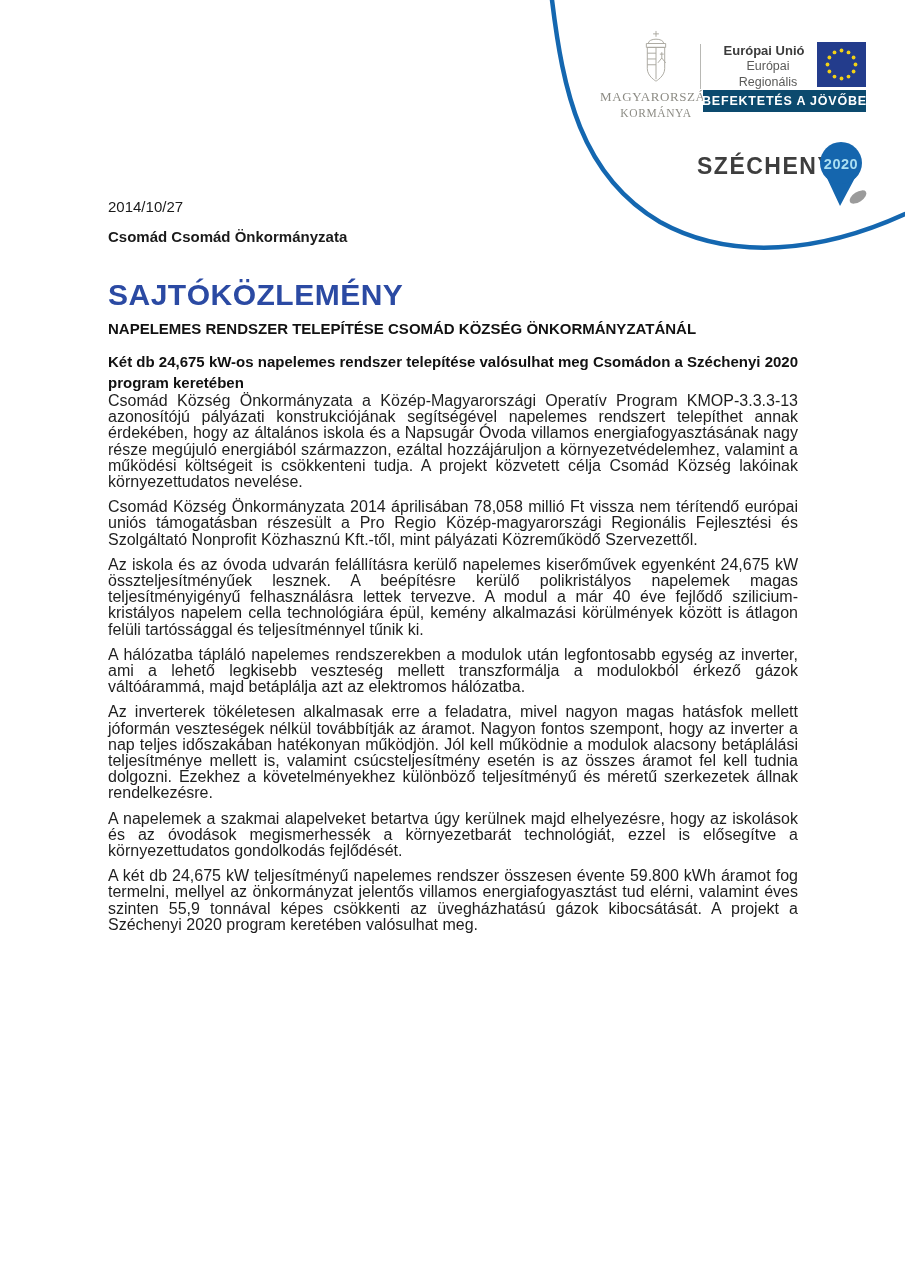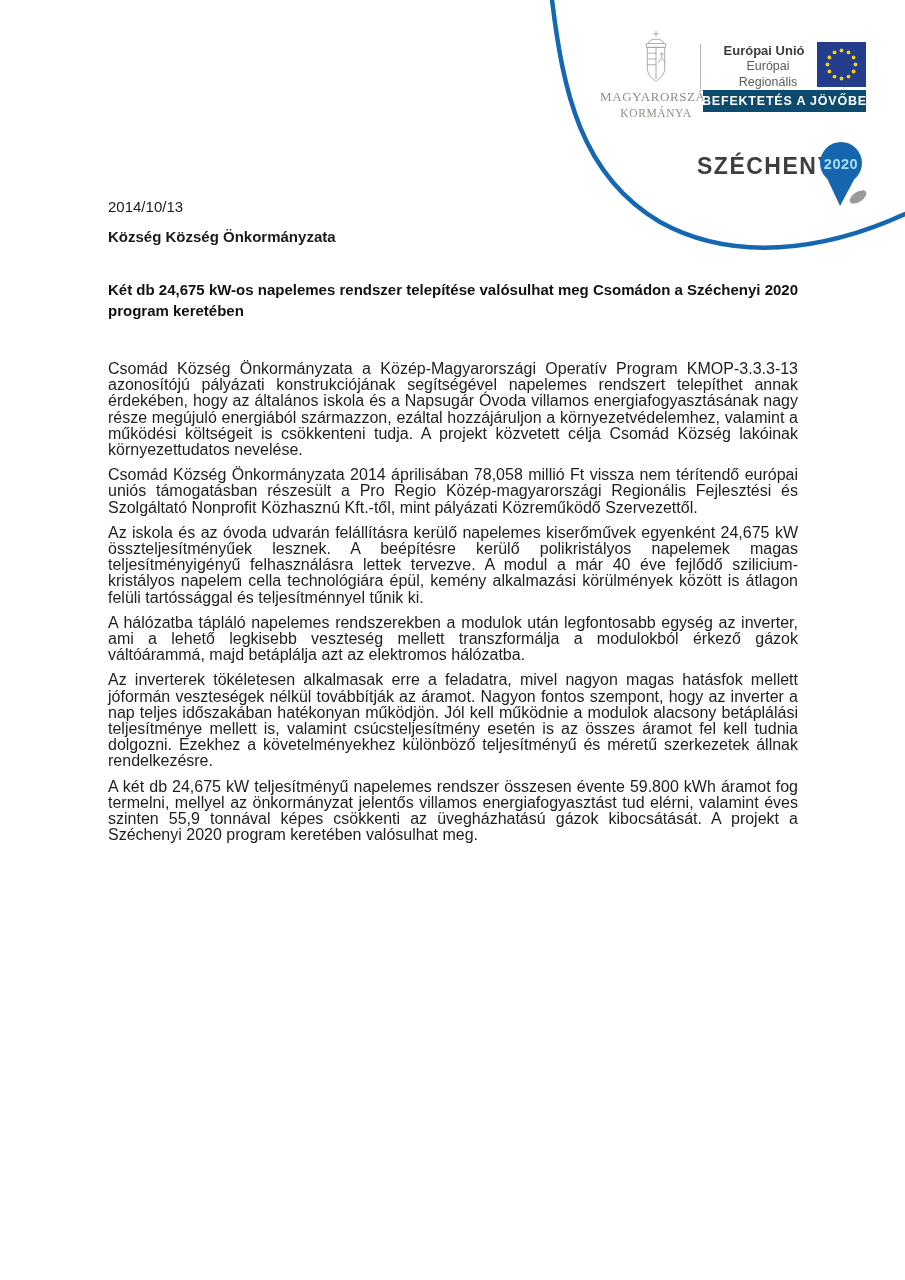--- a/index.html
+++ b/index.html
@@ -57,21 +57,21 @@
   .content { position: absolute; left: 108px; top: 198px; width: 690px; }
   .date { font-size: 15px; color: #1a1a1a; margin-bottom: 13px; }
   .org  { font-size: 15px; font-weight: bold; color: #1a1a1a; margin-bottom: 34px; }
   .title {
     font-size: 30px; font-weight: bold; color: #2b4aa3;
     letter-spacing: 0.5px; line-height: 32px; margin-bottom: 9px;
   }
   .subtitle { font-size: 15px; font-weight: bold; color: #111; line-height: 18px; margin-bottom: 13px; }
   .lead {
     font-size: 15px; font-weight: bold; color: #111;
-    line-height: 21px; text-align: justify; margin-bottom: 40px;
+    line-height: 21px; text-align: justify; 
   }
   .body-par {
     font-size: 16px; line-height: 16.2px; color: #1e1e1e;
     text-align: justify; margin-bottom: 9px;
   }
 </style>
 </head>
 <body>
 
 <div class="page">
@@ -131,24 +131,27 @@
 
   <div class="szechenyi-text">SZÉCHENYI</div>
   <svg class="pin-svg" width="62" height="76" viewBox="0 0 62 76" aria-hidden="true">
     <ellipse cx="46" cy="59" rx="9.5" ry="5" fill="#9b9b9b" transform="rotate(-33 46 59)"></ellipse>
     <path d="M 14 38 L 44 38 L 28 68 Z" fill="#1566ae"></path>
     <circle cx="29" cy="25" r="21" fill="#1566ae"></circle>
     <text x="29" y="30.5" text-anchor="middle" font-family="Liberation Sans, sans-serif" font-size="14.5" font-weight="bold" letter-spacing="0.5" fill="#aadff2">2020</text>
   </svg>
 
   <main class="content">
-    <div class="date">2014/10/13</div>
-    <div class="org">Község Község Önkormányzata</div>
+    <div class="date">2014/10/27</div>
+    <div class="org">Csomád Csomád Önkormányzata</div>
+    <h1 class="title">SAJTÓKÖZLEMÉNY</h1>
+    <h2 class="subtitle">NAPELEMES RENDSZER TELEPÍTÉSE CSOMÁD KÖZSÉG ÖNKORMÁNYZATÁNÁL</h2>
     <p class="lead">Két db 24,675 kW-os napelemes rendszer telepítése valósulhat meg Csomádon a Széchenyi 2020 program keretében</p>
     <p class="body-par">Csomád Község Önkormányzata a Közép-Magyarországi Operatív Program KMOP-3.3.3-13 azonosítójú pályázati konstrukciójának segítségével napelemes rendszert telepíthet annak érdekében, hogy az általános iskola és a Napsugár Óvoda villamos energiafogyasztásának nagy része megújuló energiából származzon, ezáltal hozzájáruljon a környezetvédelemhez, valamint a működési költségeit is csökkenteni tudja. A projekt közvetett célja Csomád Község lakóinak környezettudatos nevelése.</p>
     <p class="body-par">Csomád Község Önkormányzata 2014 áprilisában 78,058 millió Ft vissza nem térítendő európai uniós támogatásban részesült a Pro Regio Közép-magyarországi Regionális Fejlesztési és Szolgáltató Nonprofit Közhasznú Kft.-től, mint pályázati Közreműködő Szervezettől.</p>
     <p class="body-par">Az iskola és az óvoda udvarán felállításra kerülő napelemes kiserőművek egyenként 24,675 kW összteljesítményűek lesznek. A beépítésre kerülő polikristályos napelemek magas teljesítményigényű felhasználásra lettek tervezve. A modul a már 40 éve fejlődő szilicium-kristályos napelem cella technológiára épül, kemény alkalmazási körülmények között is átlagon felüli tartóssággal és teljesítménnyel tűnik ki.</p>
     <p class="body-par">A hálózatba tápláló napelemes rendszerekben a modulok után legfontosabb egység az inverter, ami a lehető legkisebb veszteség mellett transzformálja a modulokból érkező gázok váltóárammá, majd betáplálja azt az elektromos hálózatba.</p>
     <p class="body-par">Az inverterek tökéletesen alkalmasak erre a feladatra, mivel nagyon magas hatásfok mellett jóformán veszteségek nélkül továbbítják az áramot. Nagyon fontos szempont, hogy az inverter a nap teljes időszakában hatékonyan működjön. Jól kell működnie a modulok alacsony betáplálási teljesítménye mellett is, valamint csúcsteljesítmény esetén is az összes áramot fel kell tudnia dolgozni. Ezekhez a követelményekhez különböző teljesítményű és méretű szerkezetek állnak rendelkezésre.</p>
+    <p class="body-par">A napelemek a szakmai alapelveket betartva úgy kerülnek majd elhelyezésre, hogy az iskolások és az óvodások megismerhessék a környezetbarát technológiát, ezzel is elősegítve a környezettudatos gondolkodás fejlődését.</p>
     <p class="body-par">A két db 24,675 kW teljesítményű napelemes rendszer összesen évente 59.800 kWh áramot fog termelni, mellyel az önkormányzat jelentős villamos energiafogyasztást tud elérni, valamint éves szinten 55,9 tonnával képes csökkenti az üvegházhatású gázok kibocsátását. A projekt a Széchenyi 2020 program keretében valósulhat meg.</p>
   </main>
 
 </div>
 
 </body></html>

